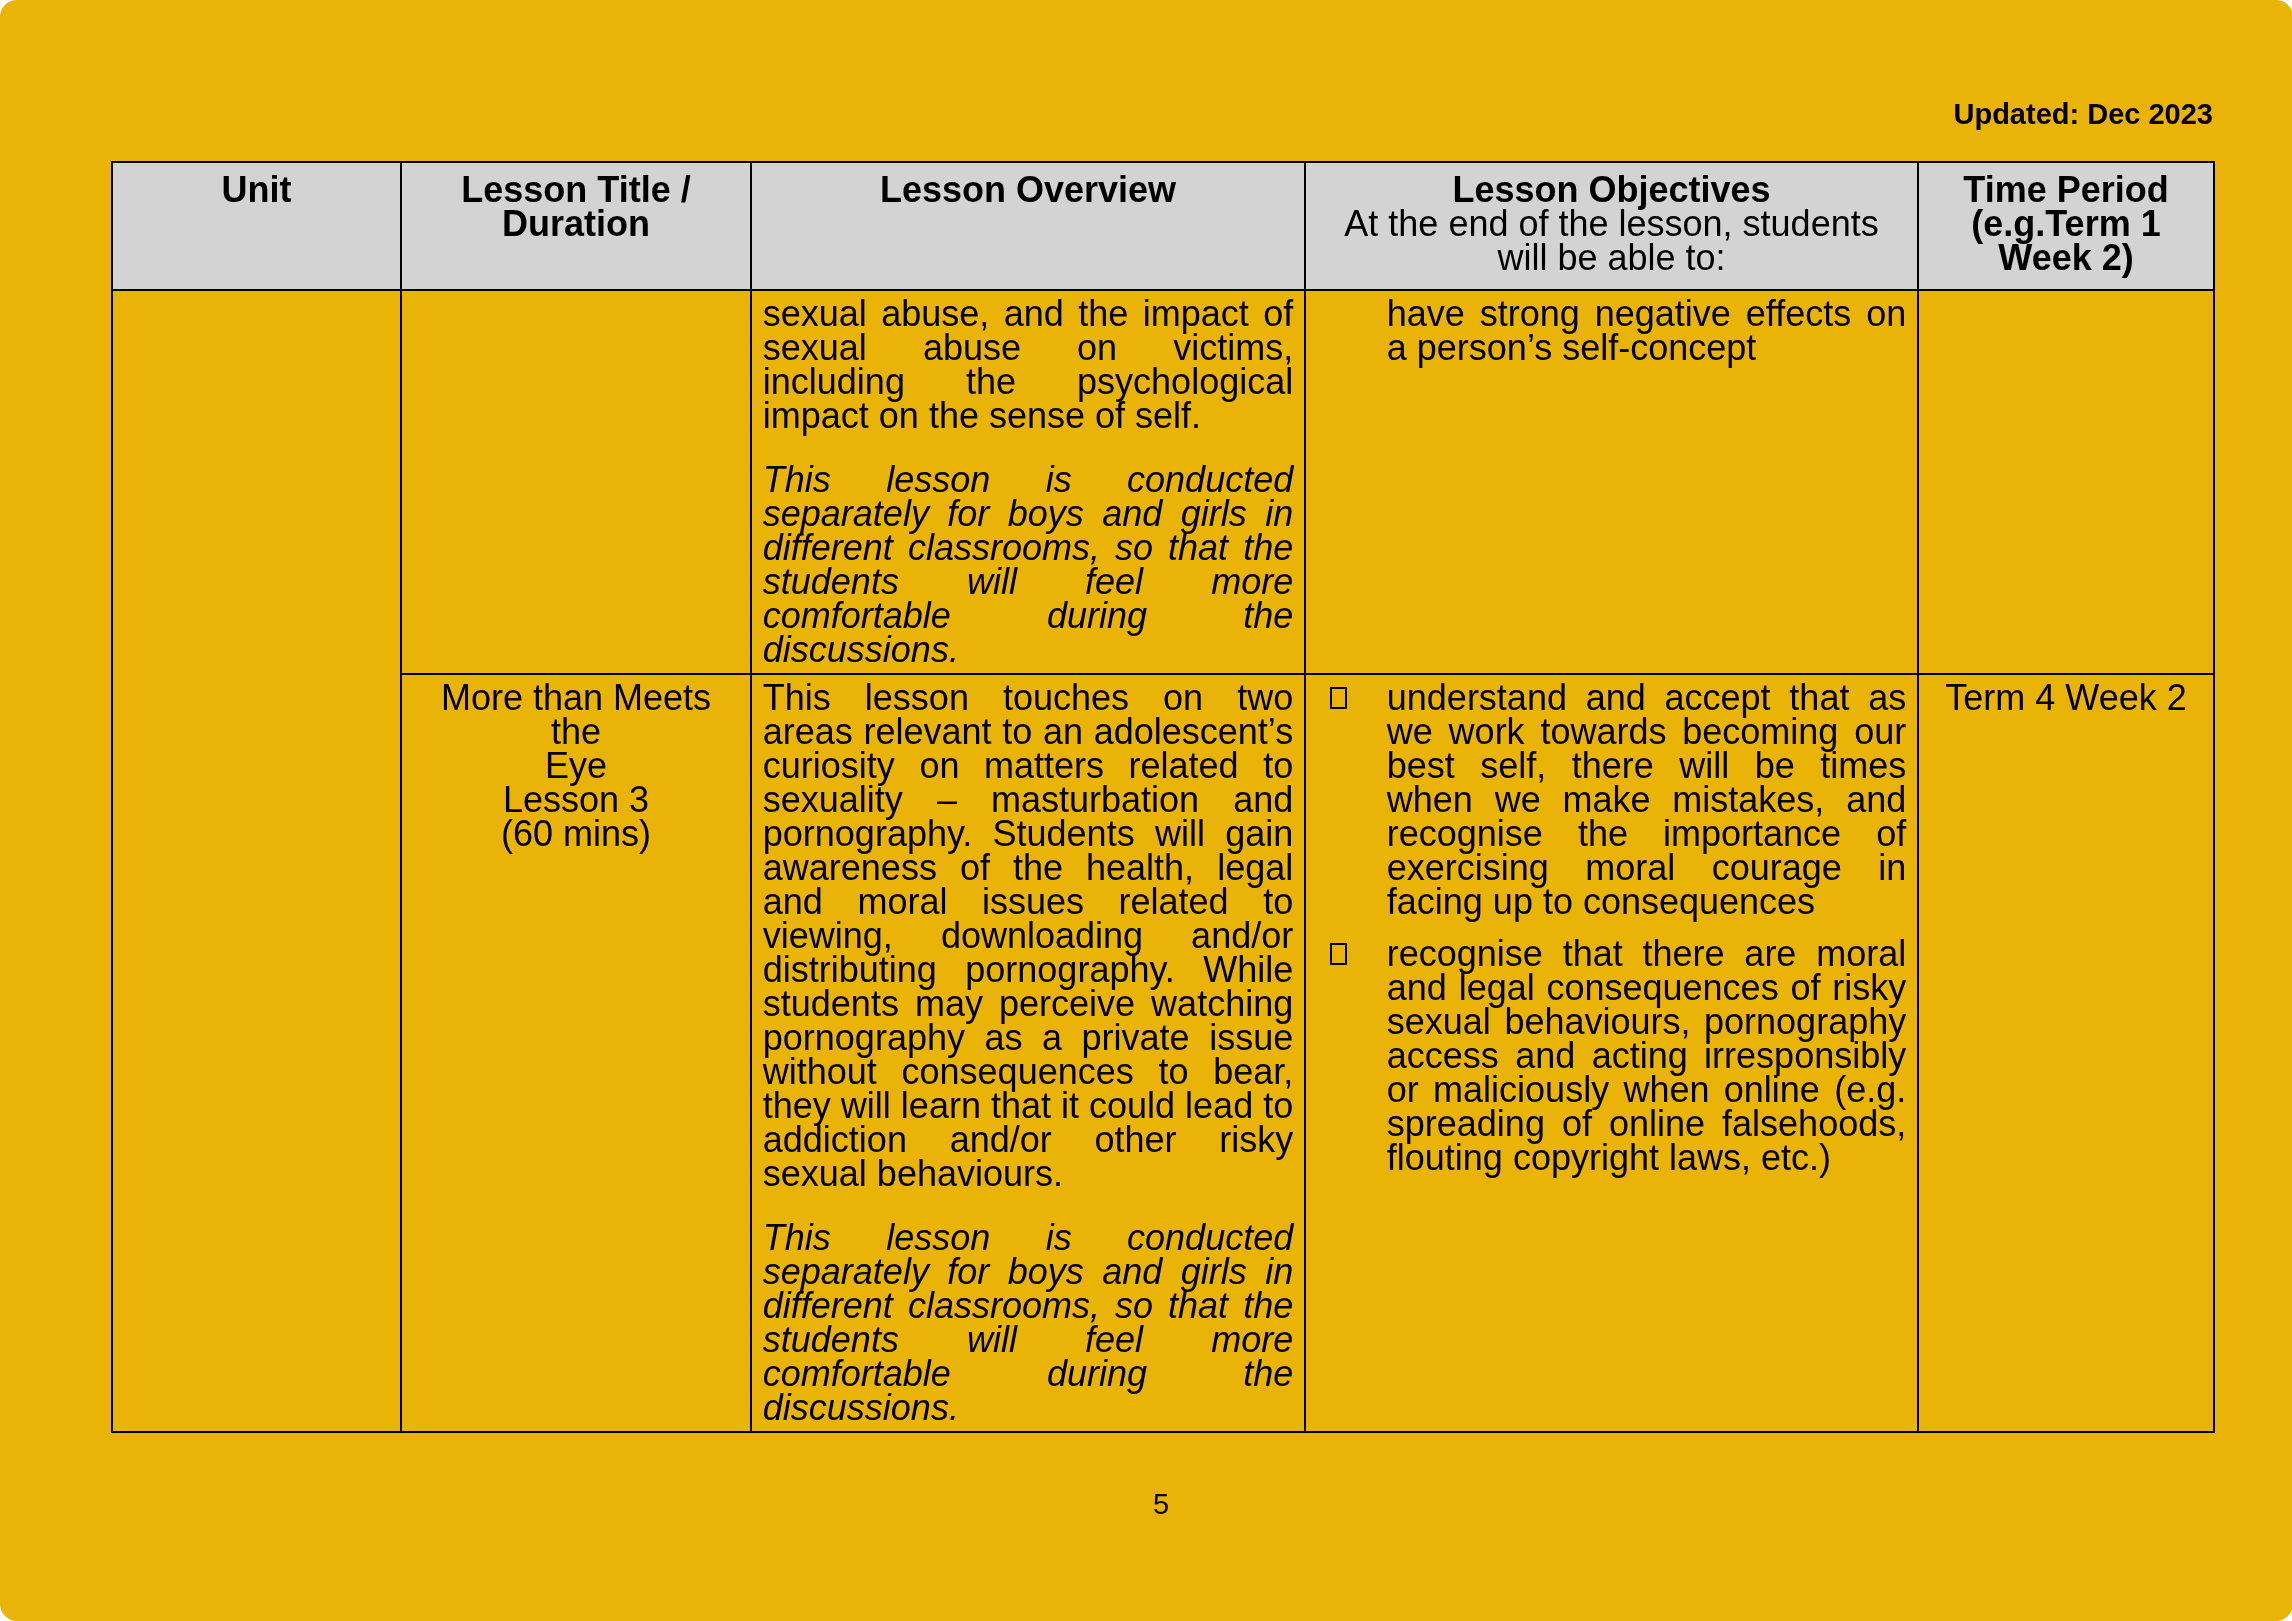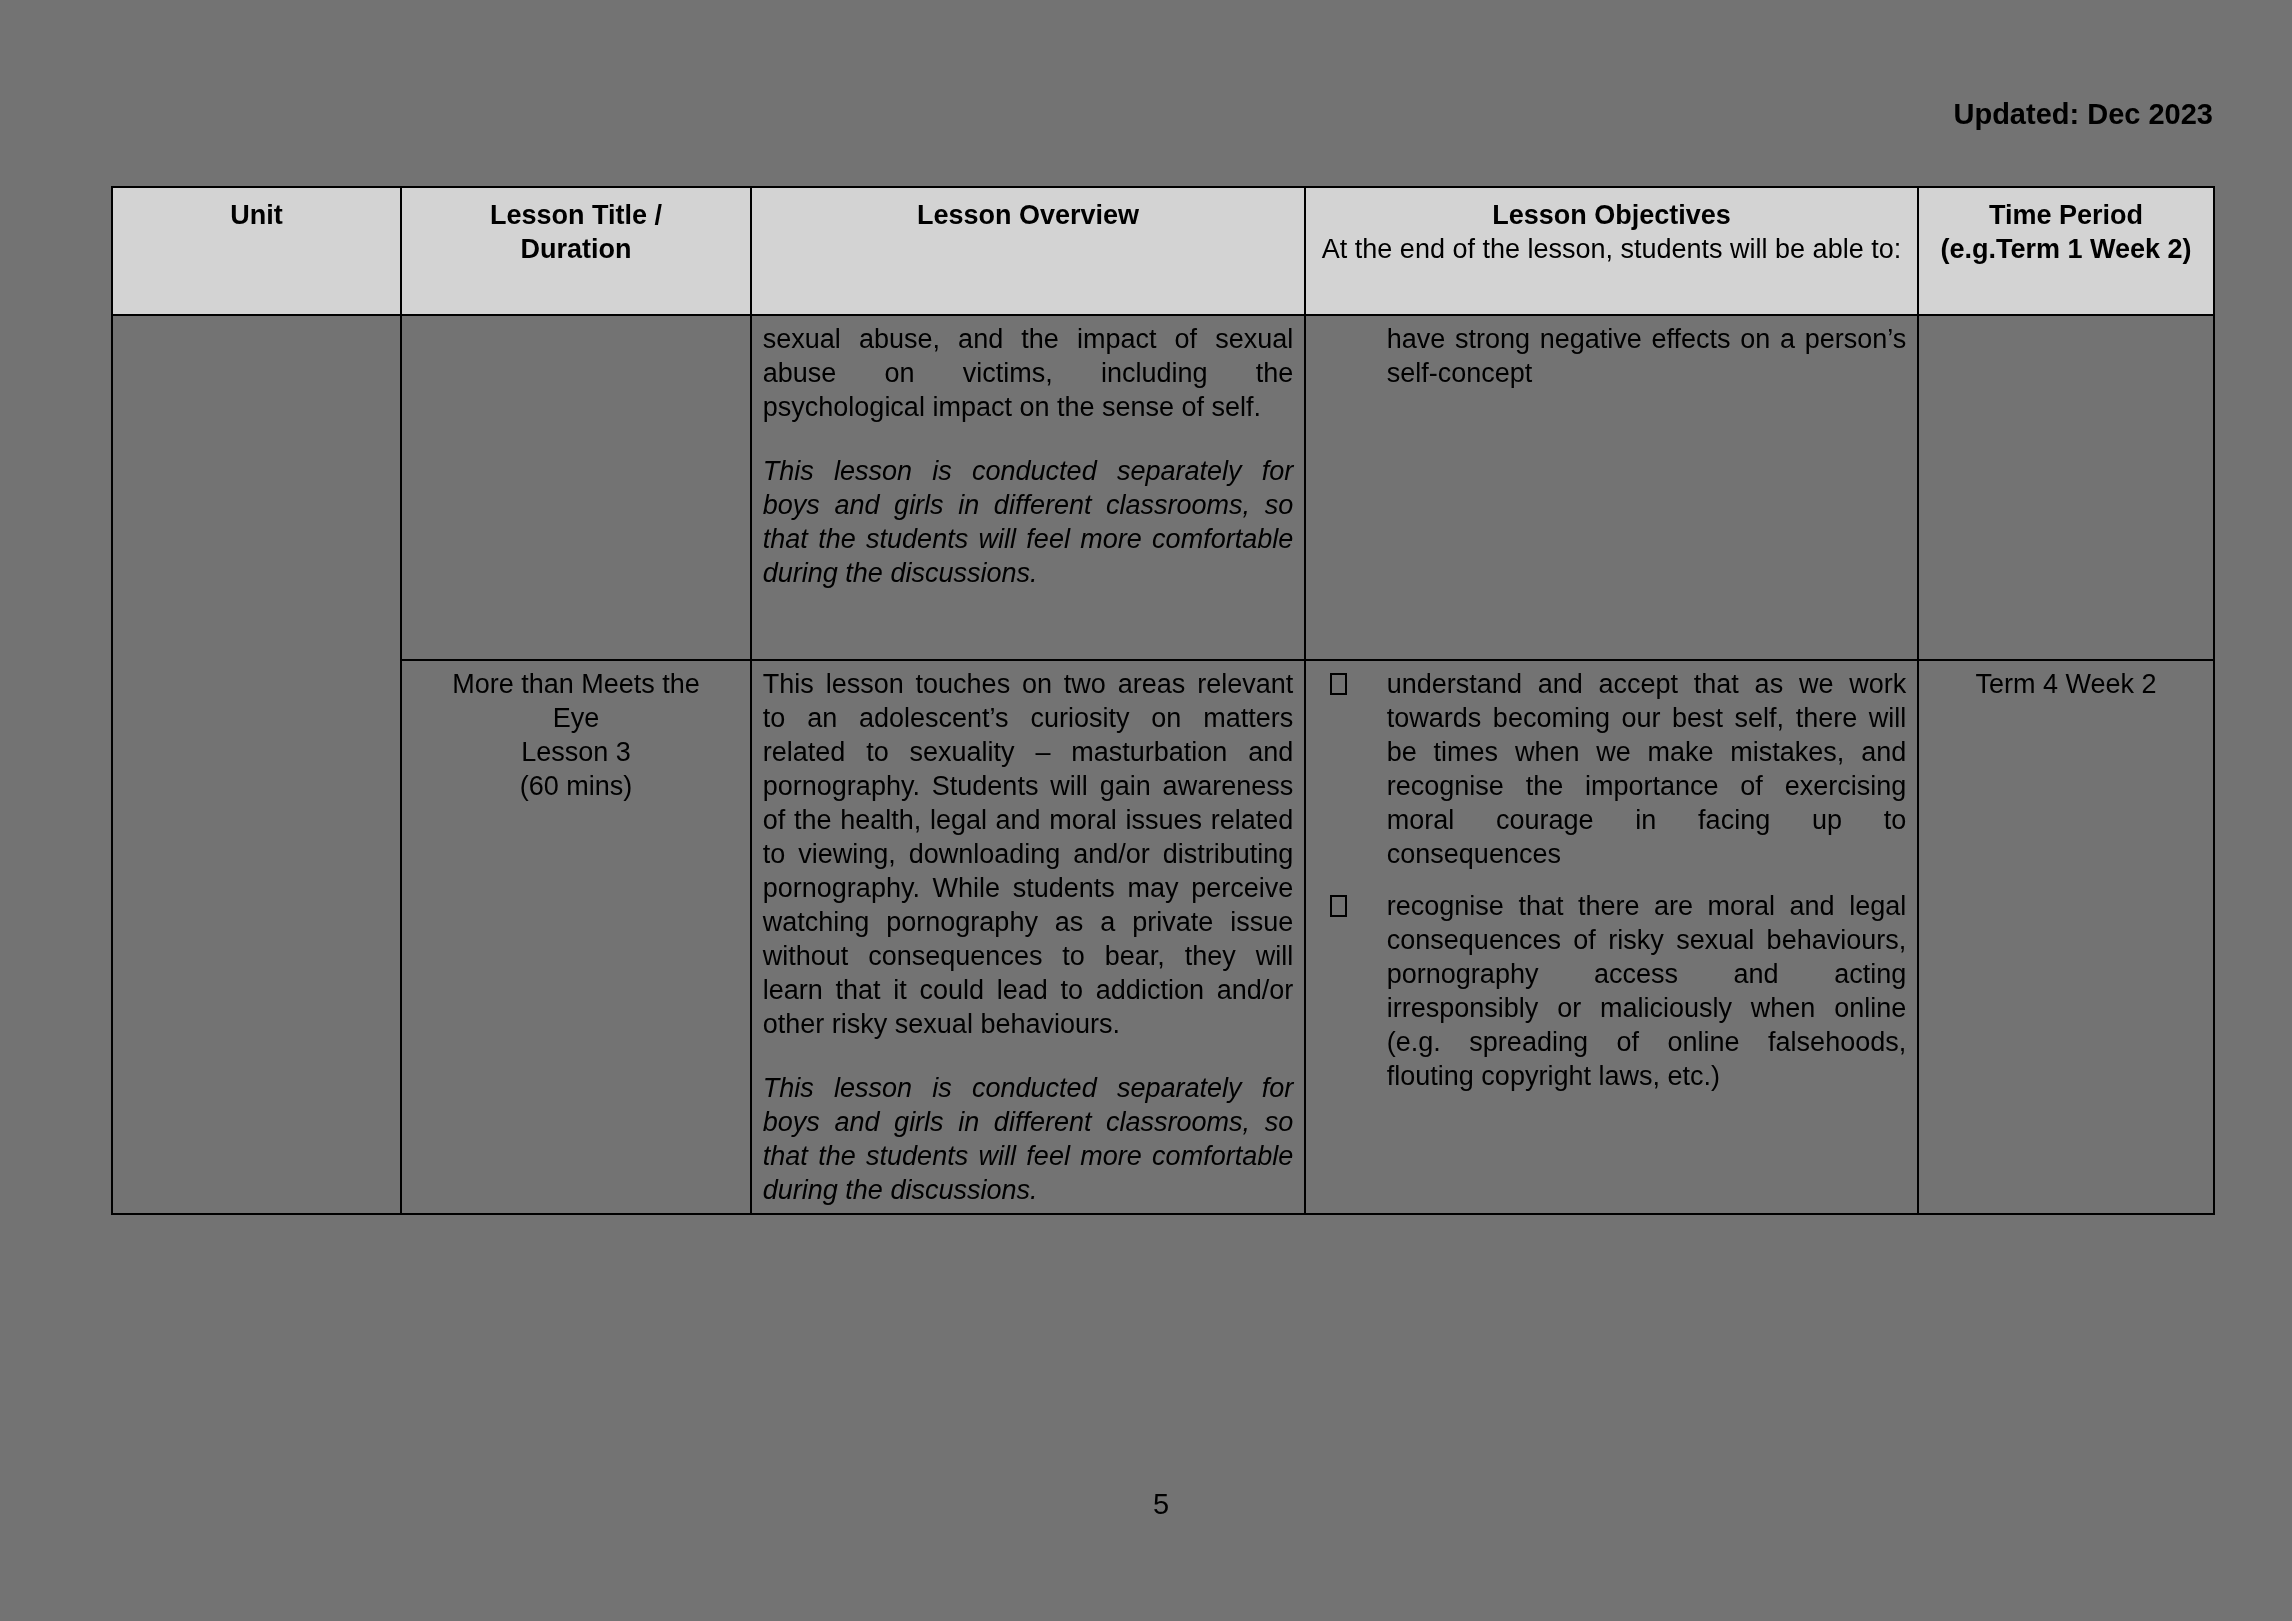--- a/index.html
+++ b/index.html
@@ -1,39 +1,40 @@
 <!DOCTYPE html>
 <html><head>
 <meta charset="utf-8">
 <style>
   html, body { margin: 0; padding: 0; background: #ffffff; }
   #page {
     position: relative;
     width: 2293px;
     height: 1621px;
-    background: #737373;
+    background: #eab308;
     font-family: "Liberation Sans", sans-serif;
     color: #000000;
+    border-radius: 17px;
   }
   #updated-label {
     position: absolute;
     top: 98px;
     right: 80px;
     font-size: 29px;
     font-weight: bold;
     white-space: nowrap;
   }
   table#lesson-table {
     position: absolute;
     left: 111px;
-    top: 186px;
+    top: 161px;
     width: 2101px;
     border-collapse: collapse;
     table-layout: fixed;
-    font-size: 27px;
+    font-size: 36px;
     line-height: 34px;
   }
   #lesson-table td, #lesson-table th {
     border: 2.9px solid #000000;
     vertical-align: top;
     padding: 5.9px 10.8px;
     overflow: hidden;
   }
   #lesson-table thead th {
     background: #d3d3d3;

